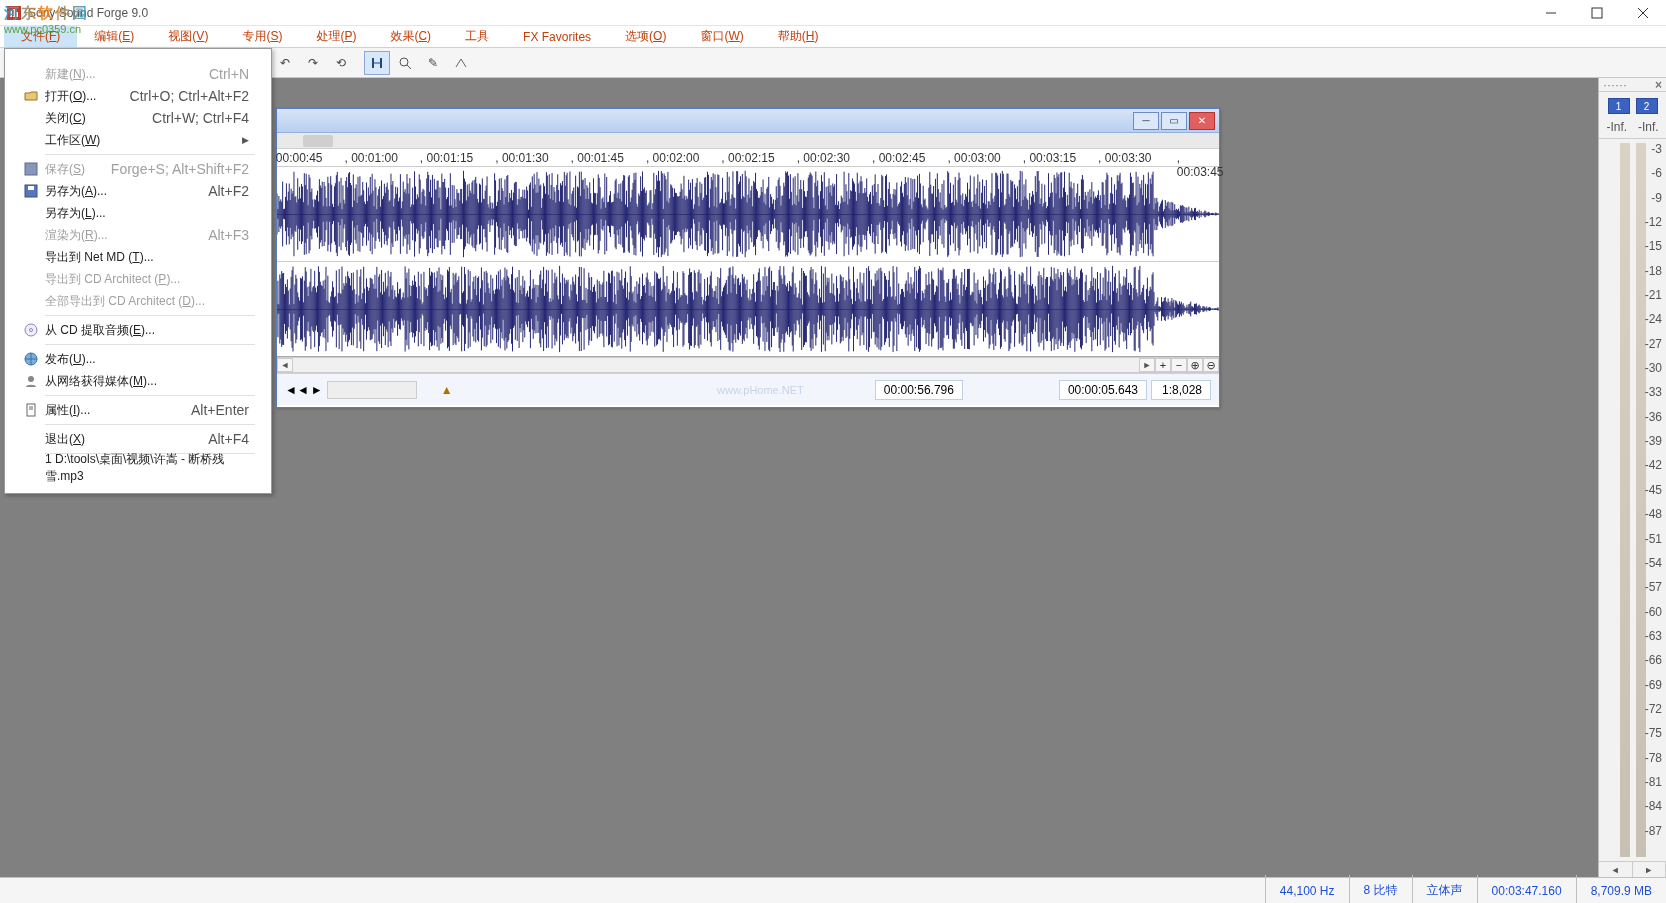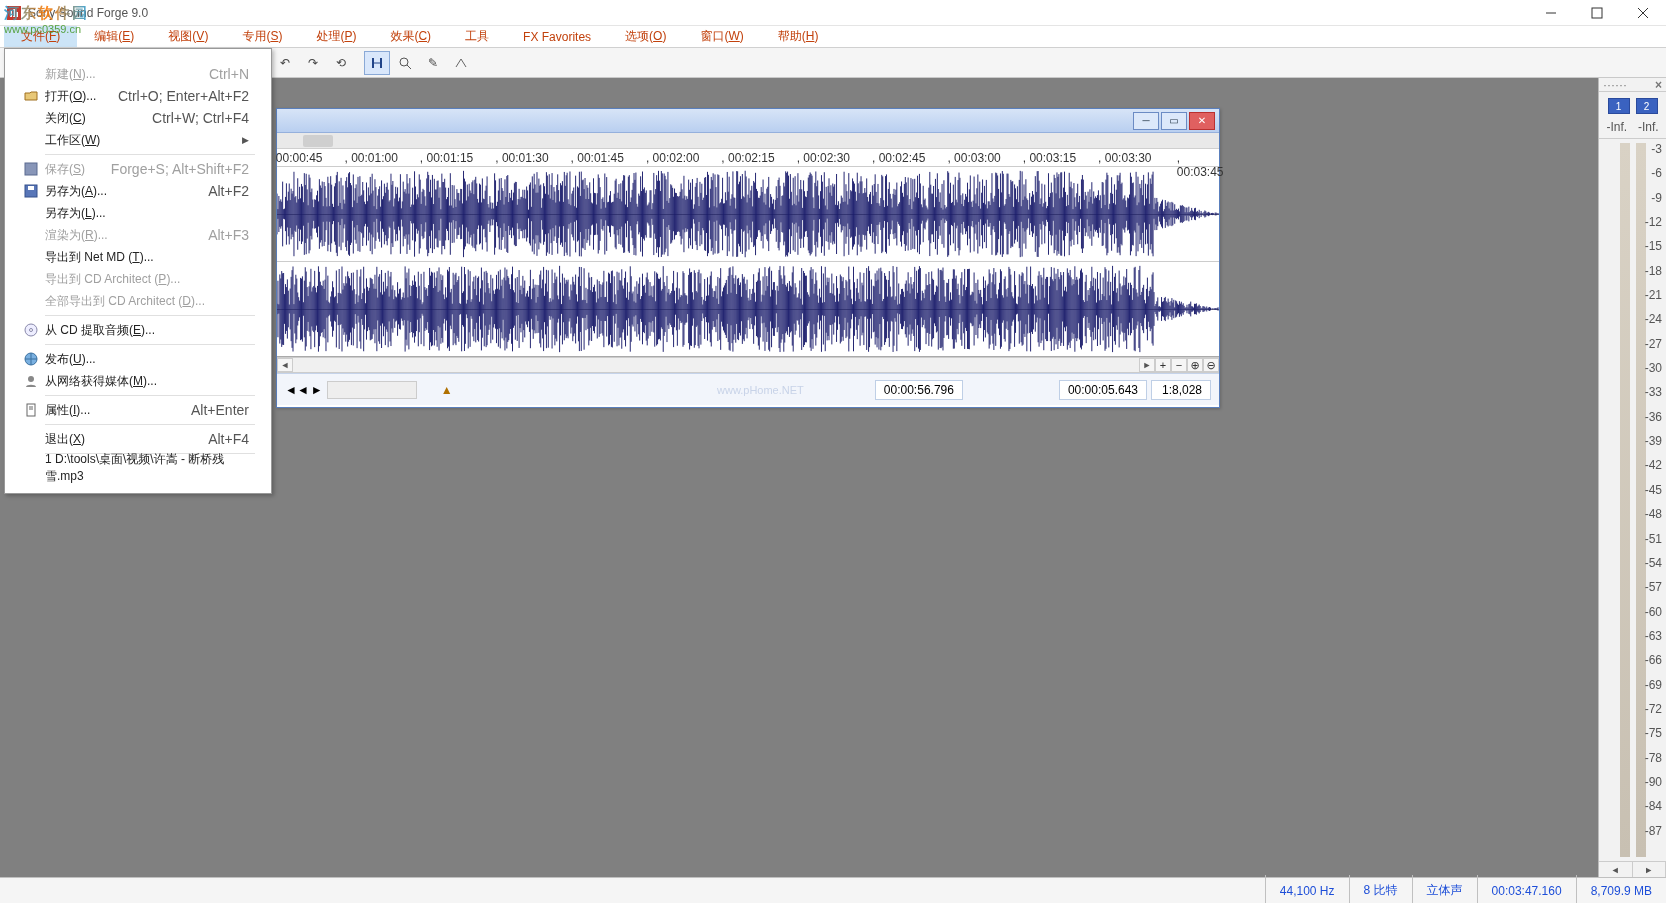--- a/index.html
+++ b/index.html
@@ -222,21 +222,21 @@
       <span>新建(<u>N</u>)...</span>
       <span class="sc">Ctrl+N</span>
     </div>
     <div class="dm-row">
       <span class="ic">
         <svg width="14" height="14">
           <path d="M1 4h5l1-1h6v8H1z" fill="#e8c878" stroke="#a07020"></path>
         </svg>
       </span>
       <span>打开(<u>O</u>)...</span>
-      <span class="sc">Ctrl+O; Enter+Alt+F2</span>
+      <span class="sc">Ctrl+O; Ctrl+Alt+F2</span>
     </div>
     <div class="dm-row">
       <span>关闭(<u>C</u>)</span>
       <span class="sc">Ctrl+W; Ctrl+F4</span>
     </div>
     <div class="dm-row">
       <span>工作区(<u>W</u>)</span>
       <span class="arrow">▶</span>
     </div>
     <div class="dm-sep"></div>
@@ -431,21 +431,21 @@
         <span>-51</span>
         <span>-54</span>
         <span>-57</span>
         <span>-60</span>
         <span>-63</span>
         <span>-66</span>
         <span>-69</span>
         <span>-72</span>
         <span>-75</span>
         <span>-78</span>
-        <span>-90</span>
+        <span>-81</span>
         <span>-84</span>
         <span>-87</span>
       </div>
   </div>
   <div class="msb">
     <div>◄</div>
     <div>►</div>
   </div>
 </div>
 

